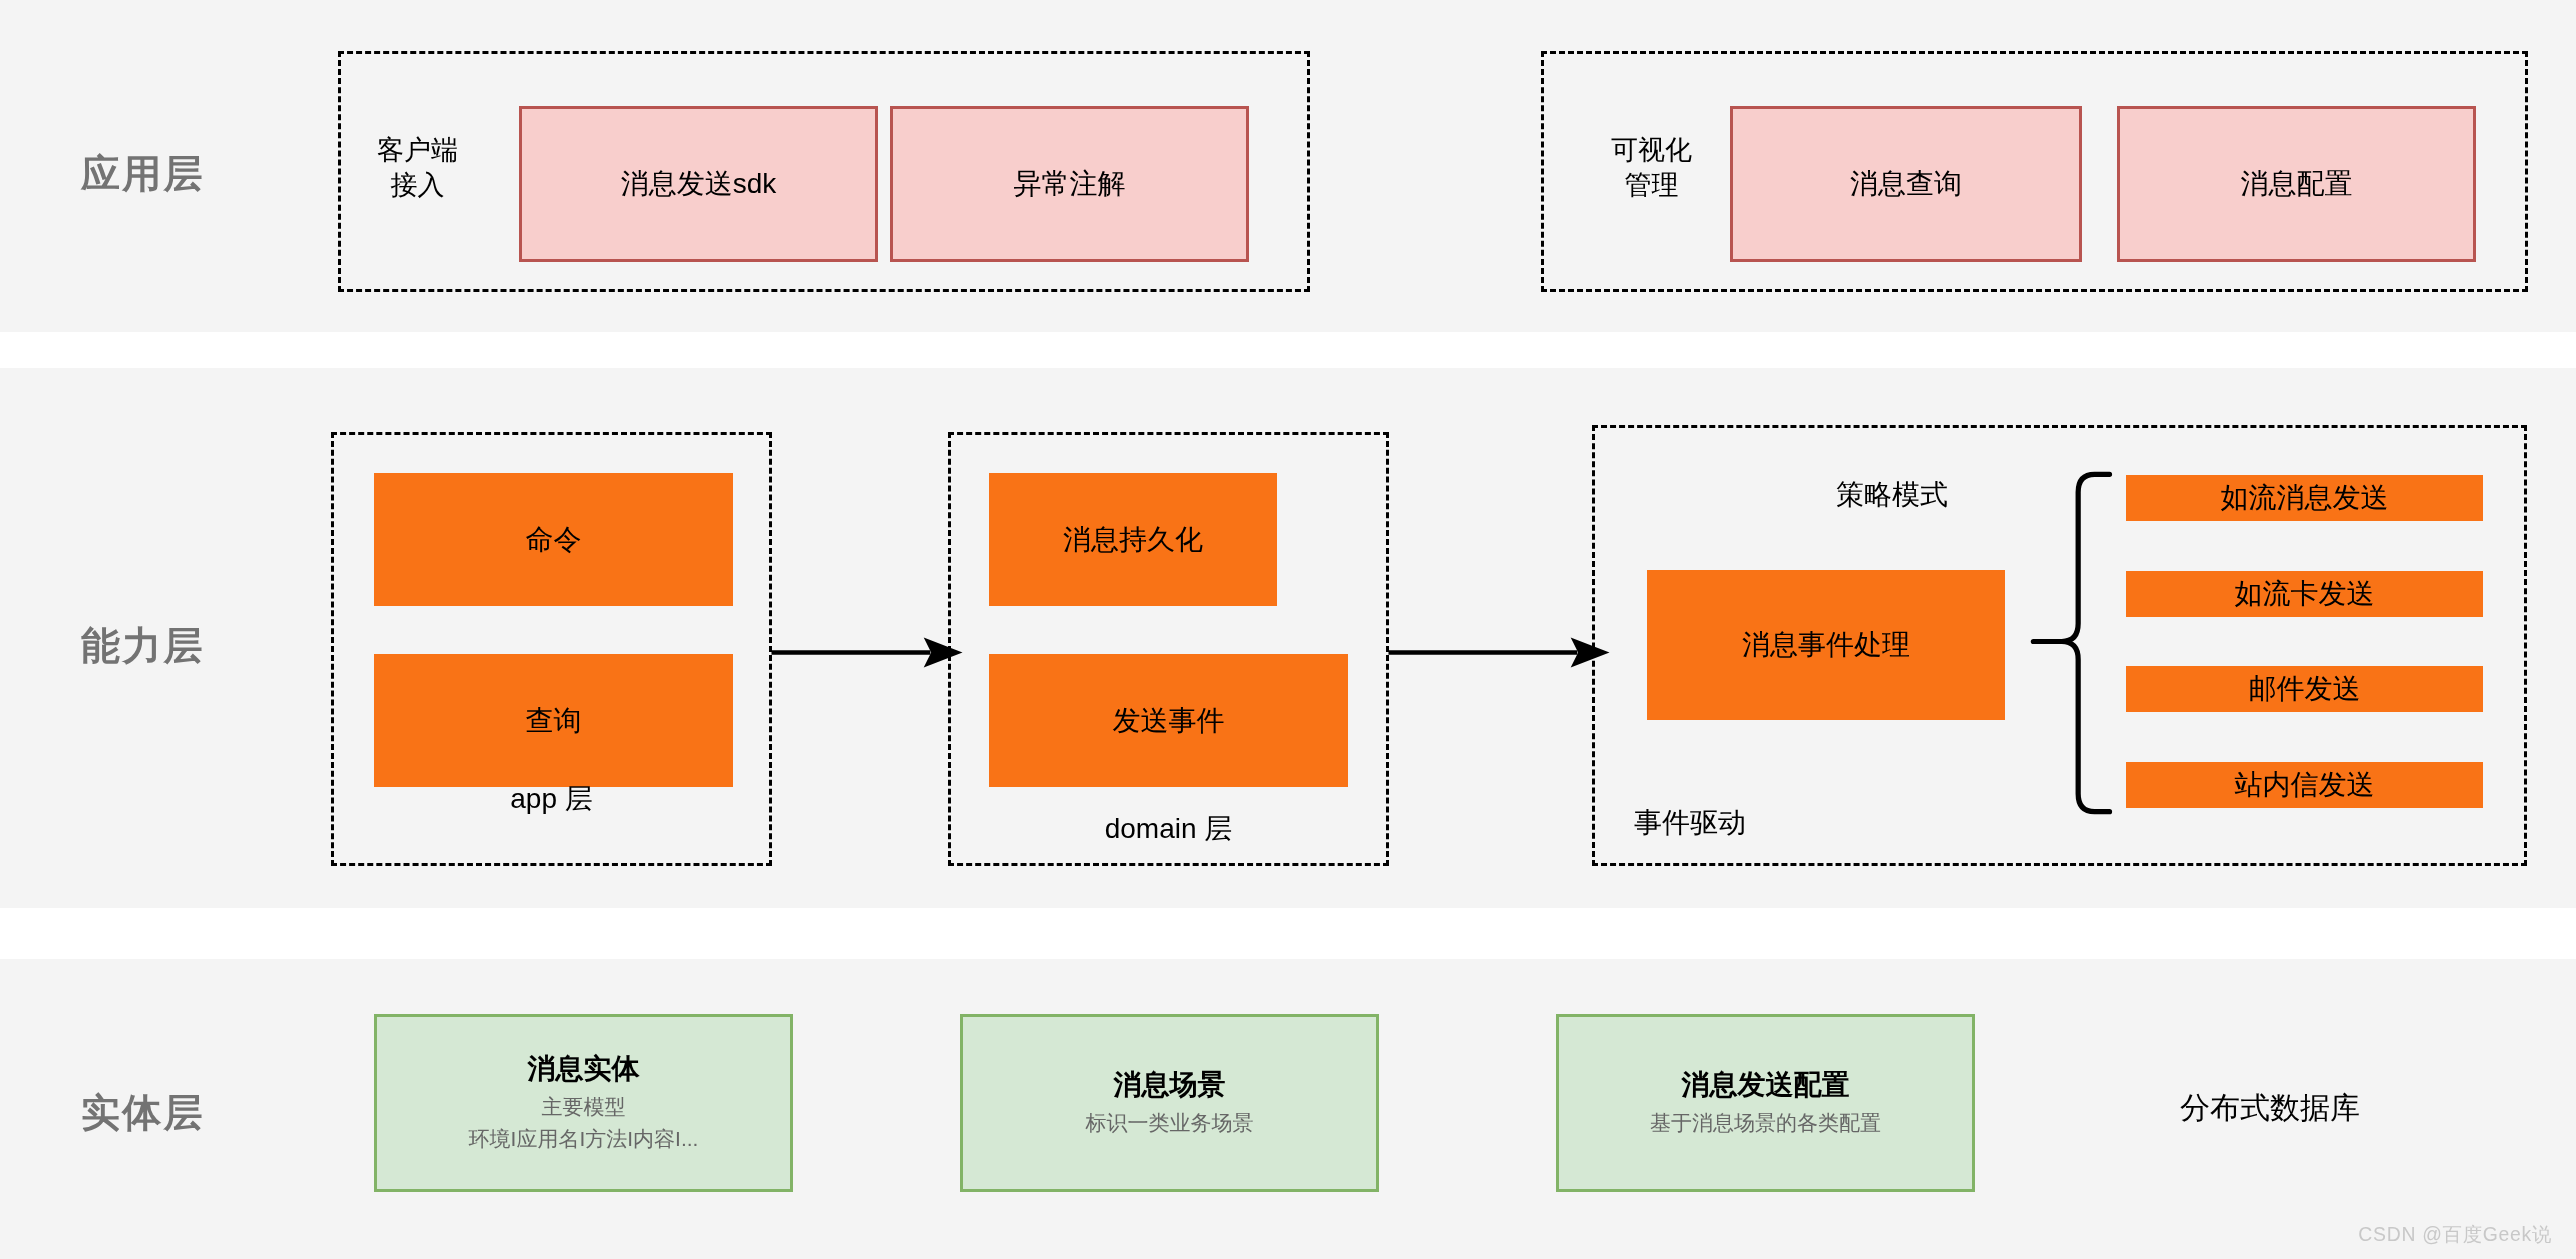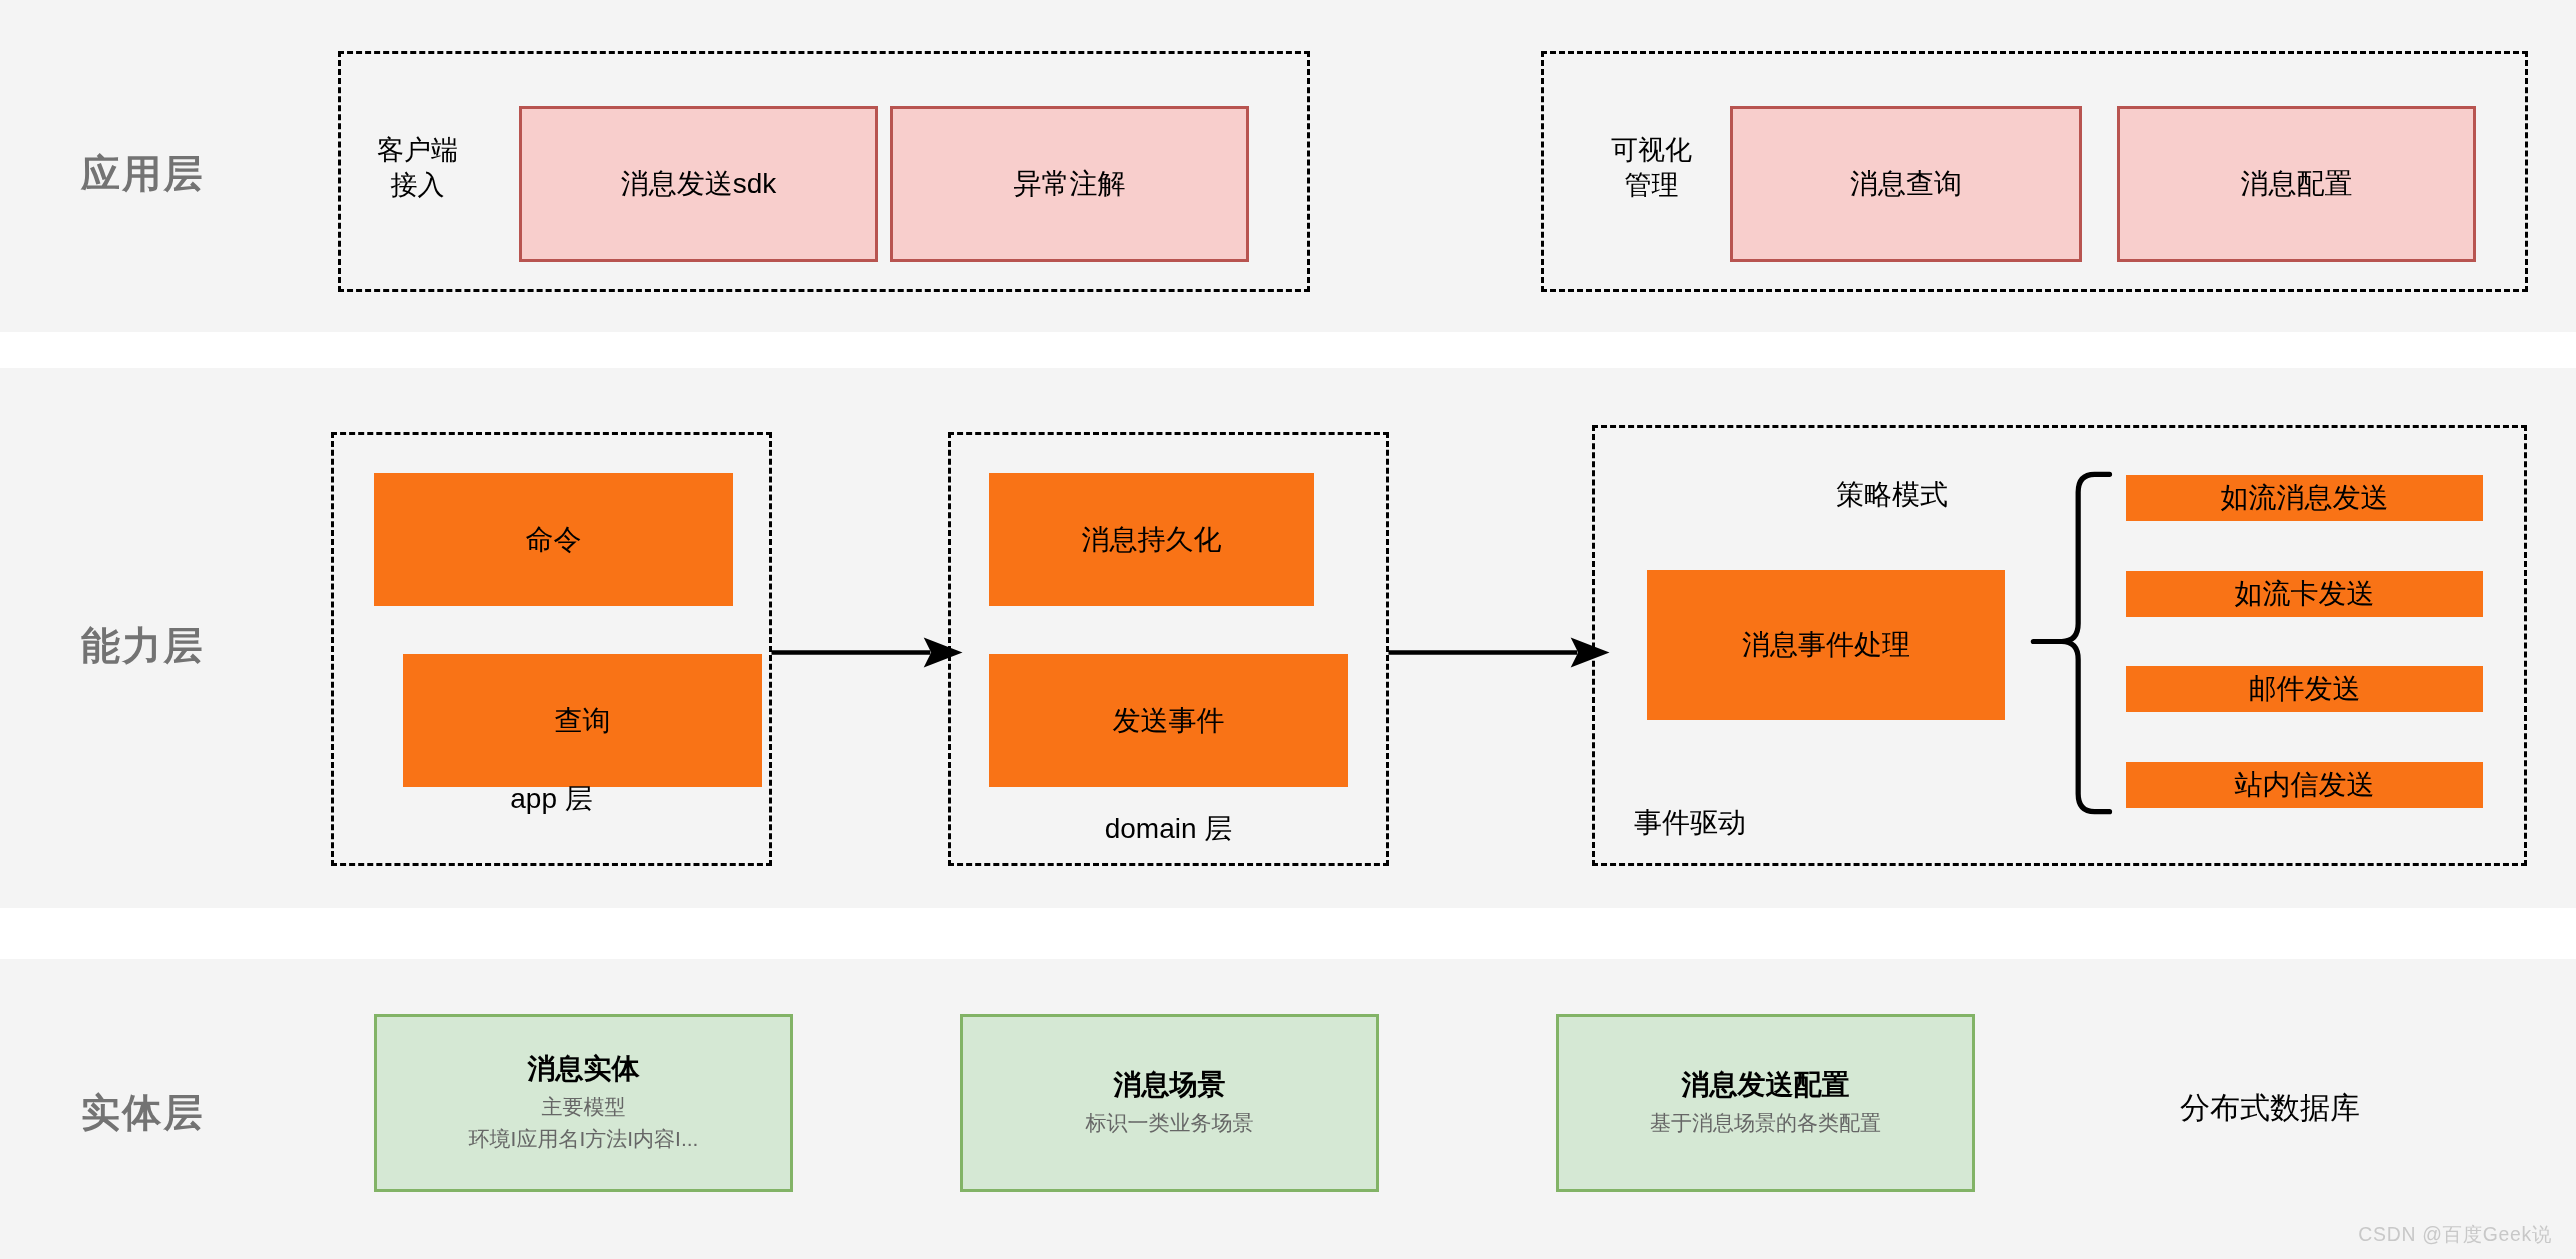--- a/index.html
+++ b/index.html
@@ -128,22 +128,22 @@
   }
 
   
   #node-sdk           { left: 497px;  top: 106px; width: 359px; height: 156px; margin-left: 22px; }
   #node-exception     { left: 890px; top: 106px; width: 359px; height: 156px; }
   #node-msg-query     { left: 1730px; top: 106px; width: 352px; height: 156px; }
   #node-msg-config    { left: 2117px; top: 106px; width: 359px; height: 156px; }
 
   
   #node-command       { left: 374px;  top: 473px;  width: 359px; height: 133px; }
-  #node-query         { left: 374px;  top: 654px;  width: 359px; height: 133px; margin-left: 29px; }
-  #node-persist       { left: 989px; top: 473px;  width: 325px; height: 133px; }
+  #node-query         { left: 374px;  top: 654px;  width: 359px; height: 133px; }
+  #node-persist       { left: 989px; top: 473px;  width: 288px; height: 133px; }
   #node-send-event    { left: 989px; top: 654px;  width: 359px; height: 133px; }
   #node-event-handle  { left: 1647px; top: 570px;  width: 358px; height: 150px; }
 
   #node-ruliu-msg     { left: 2126px; top: 475px; width: 357px; height: 46px; }
   #node-ruliu-card    { left: 2126px; top: 571px; width: 357px; height: 46px; }
   #node-email         { left: 2126px; top: 666px; width: 357px; height: 46px; }
   #node-inmail        { left: 2126px; top: 762px; width: 357px; height: 46px; }
 
   
   #node-msg-entity    { left: 374px;  top: 1014px; width: 419px; height: 178px; }

